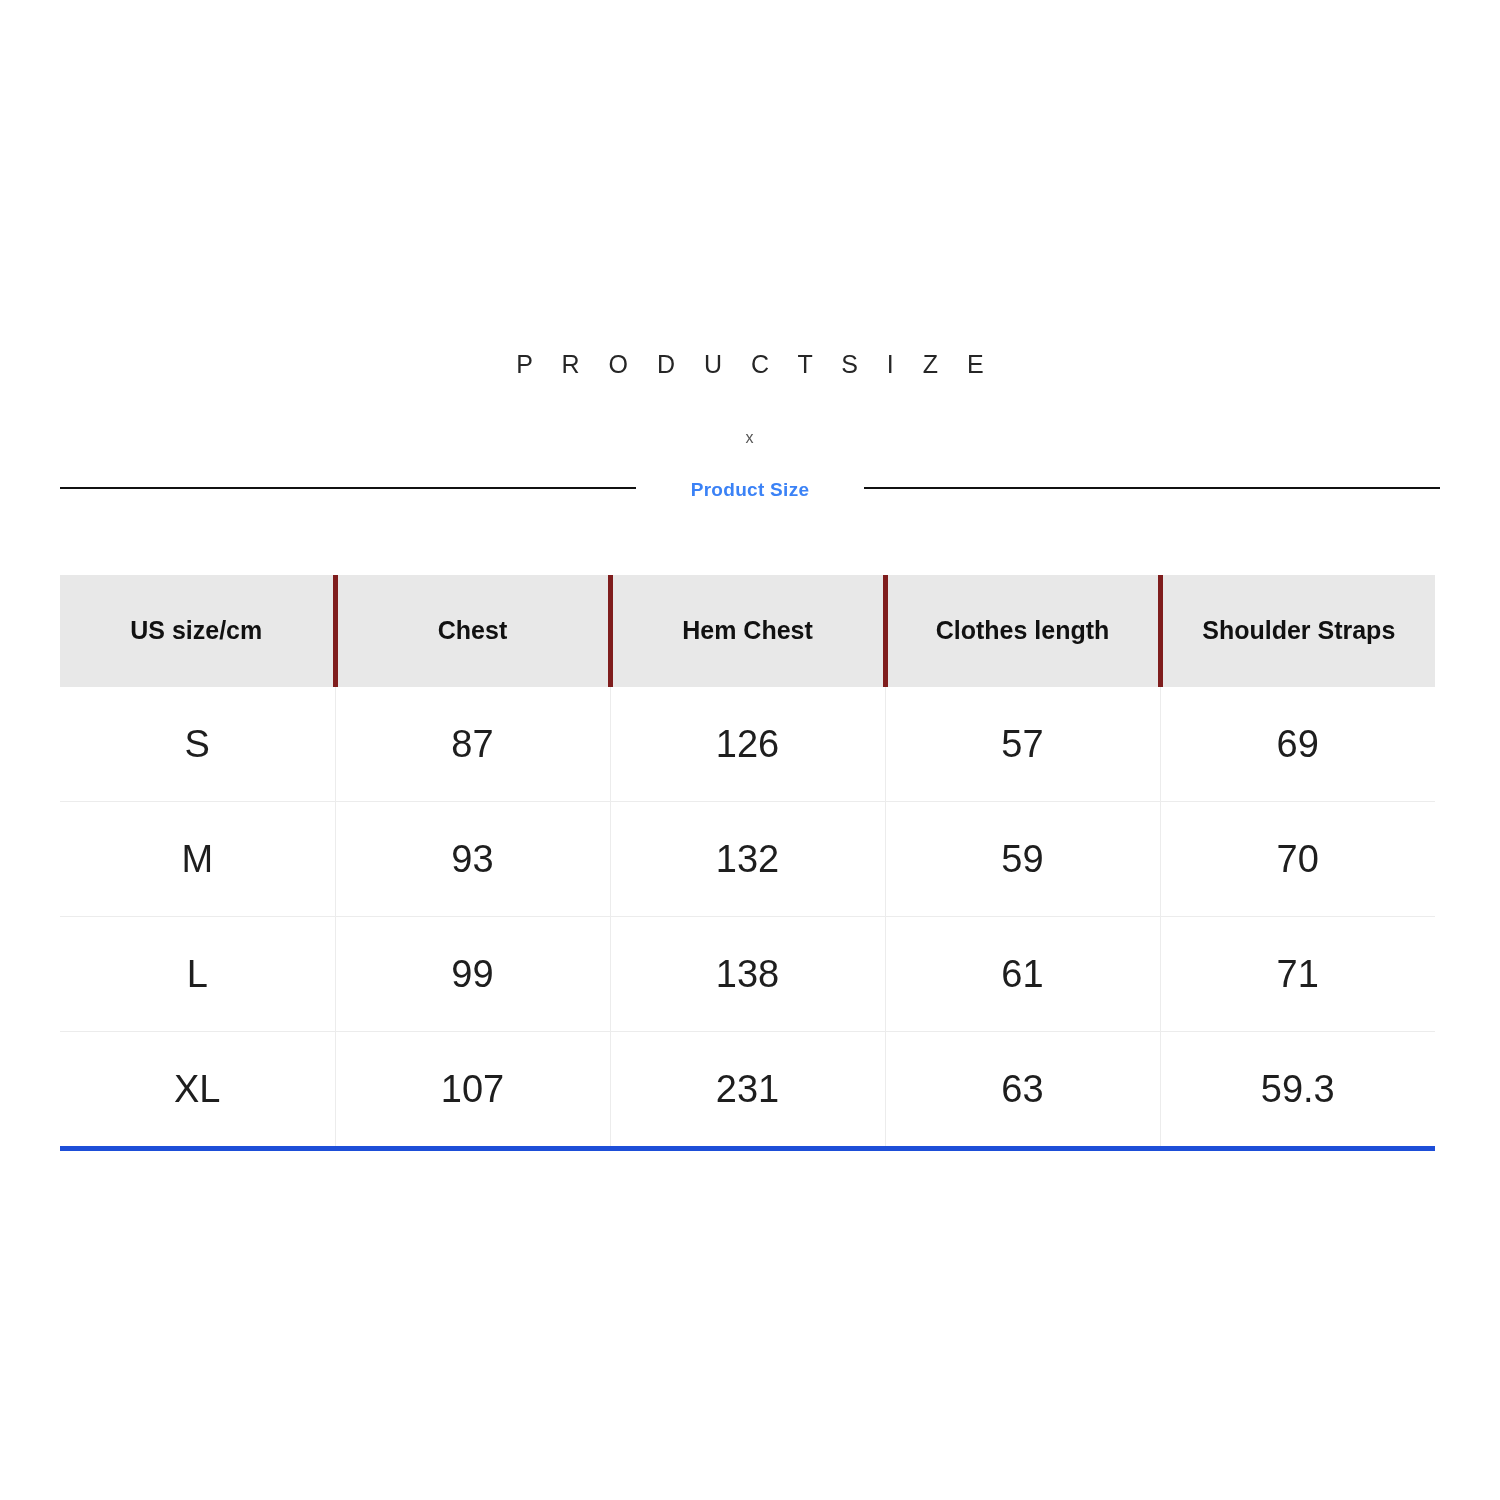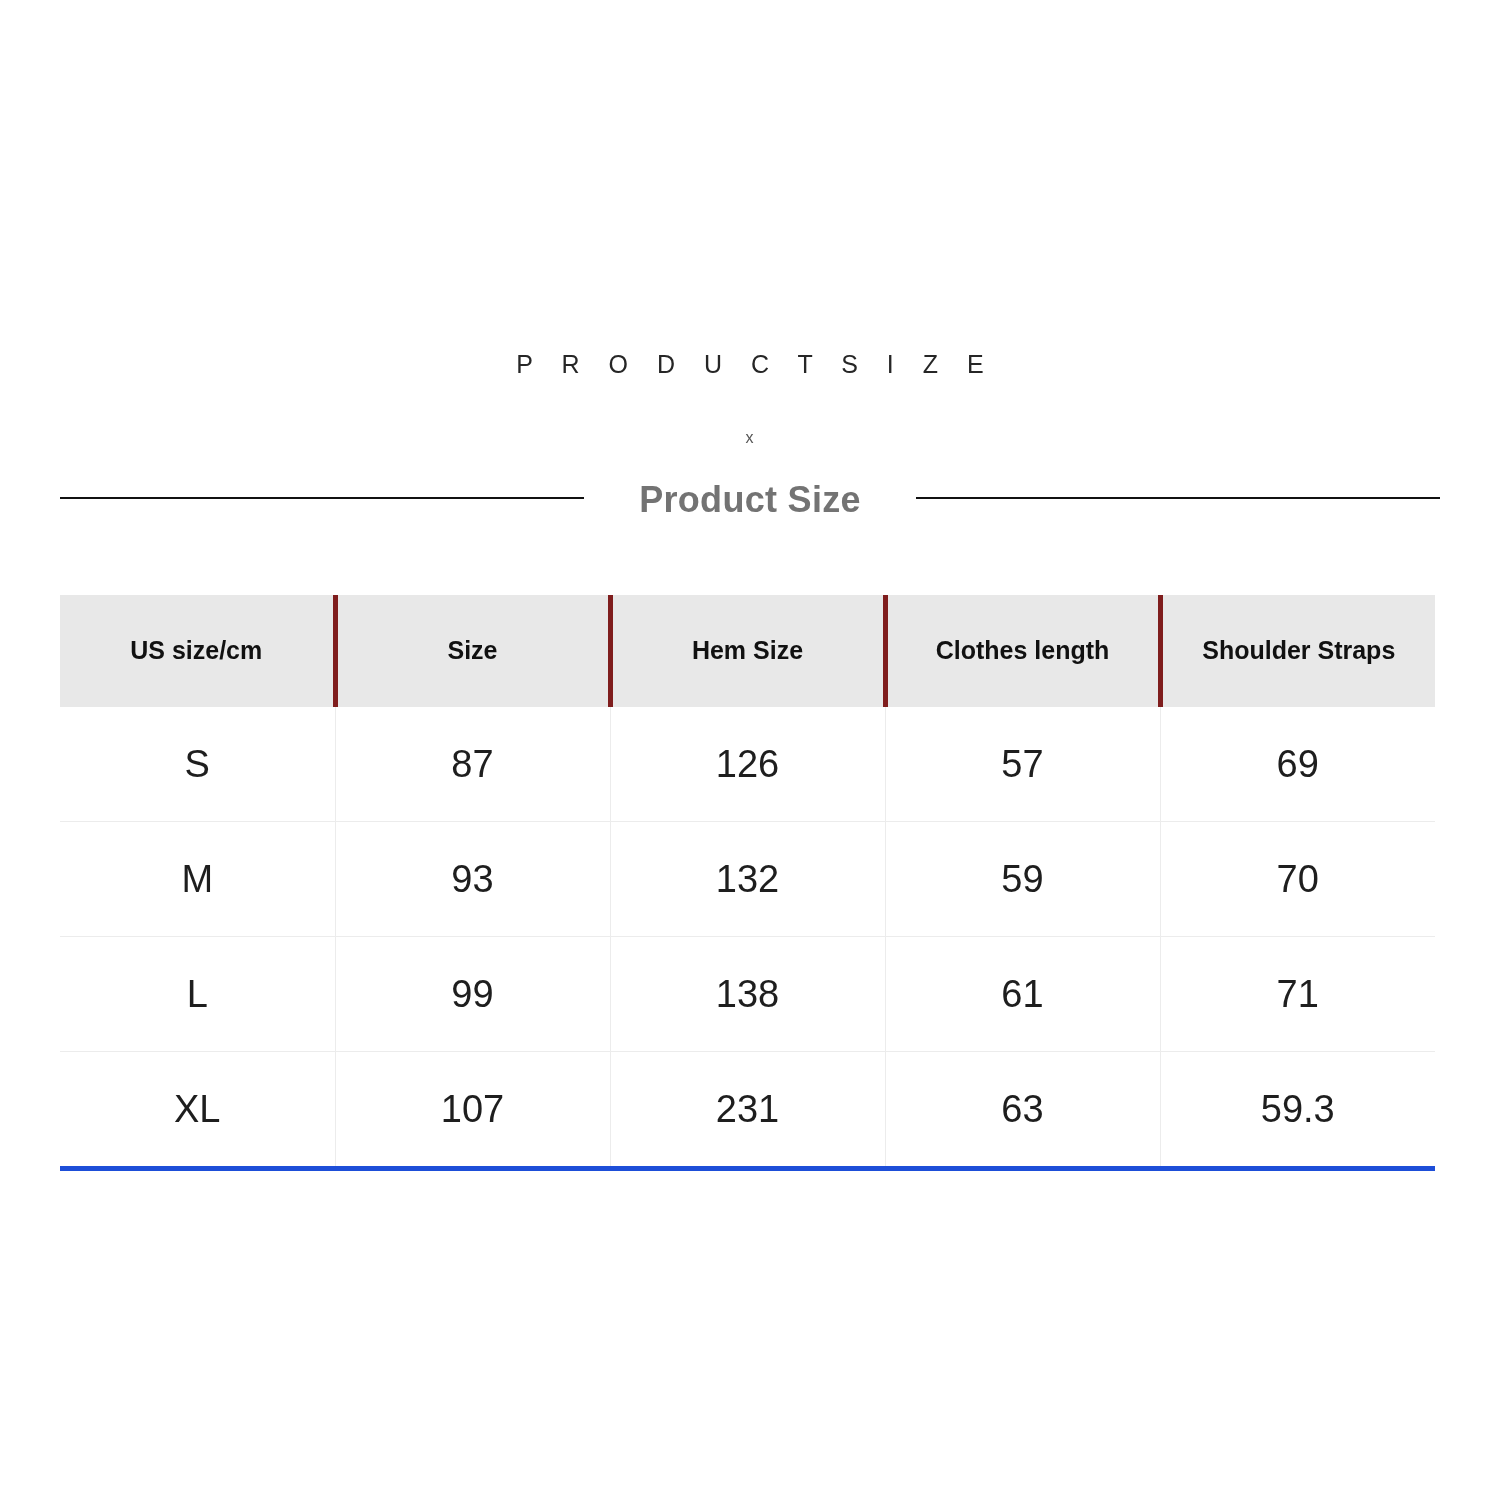--- a/index.html
+++ b/index.html
@@ -48,23 +48,23 @@
     margin-top: 30px;
   }
   .rule {
     flex: 1 1 auto;
     height: 2px;
     background: #111111;
   }
   .title-text {
     flex: 0 0 auto;
     padding: 0 55px;
-    font-size: 36px;
+    font-size: 19px;
     font-weight: bold;
-    color: #737373;
+    color: #3b82f6;
     letter-spacing: 0.3px;
     white-space: nowrap;
     transform: translateY(2px);
   }
   table.size-table {
     margin-top: 76px;
     width: 1375px;
     border-collapse: collapse;
     table-layout: fixed;
   }
@@ -126,22 +126,22 @@
       <colgroup>
         <col class="col-0">
         <col class="col-1">
         <col class="col-2">
         <col class="col-3">
         <col class="col-4">
       </colgroup>
       <thead>
         <tr>
           <th>US size/cm</th>
-          <th>Size</th>
-          <th>Hem Size</th>
+          <th>Chest</th>
+          <th>Hem Chest</th>
           <th>Clothes length</th>
           <th>Shoulder Straps</th>
         </tr>
       </thead>
       <tbody>
         <tr>
           <td>S</td>
           <td>87</td>
           <td>126</td>
           <td>57</td>

